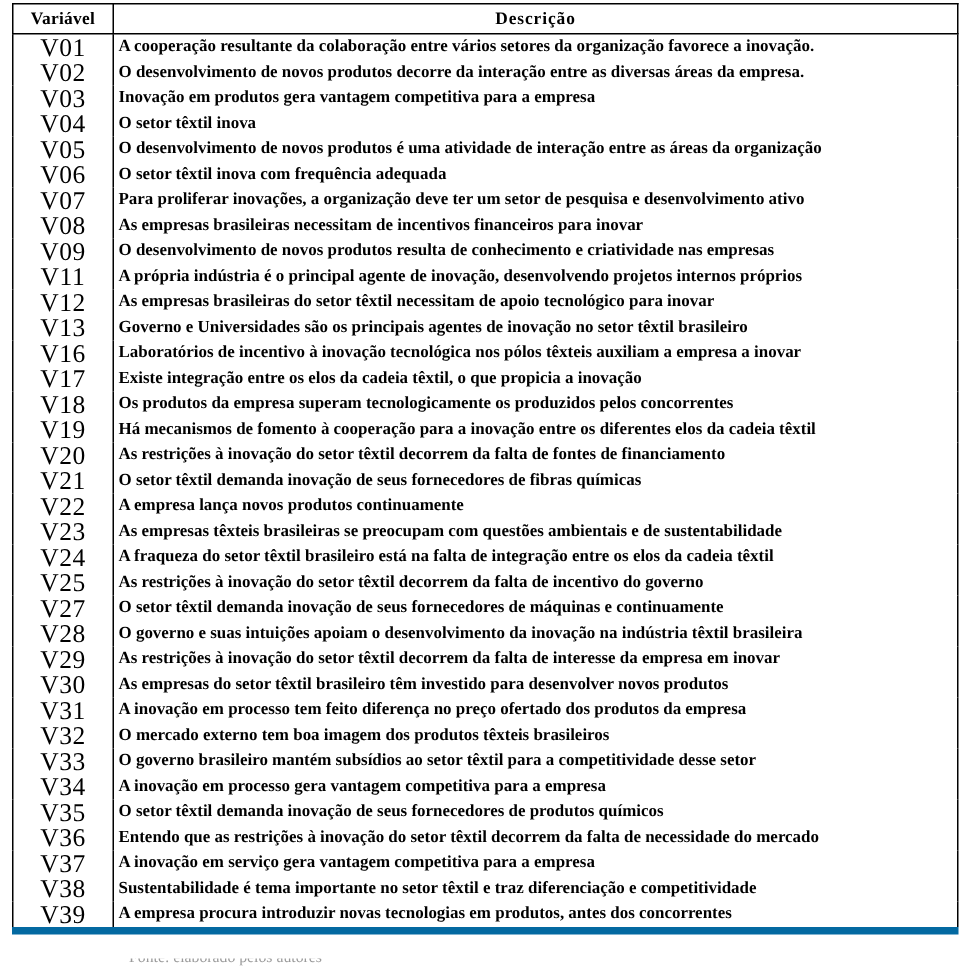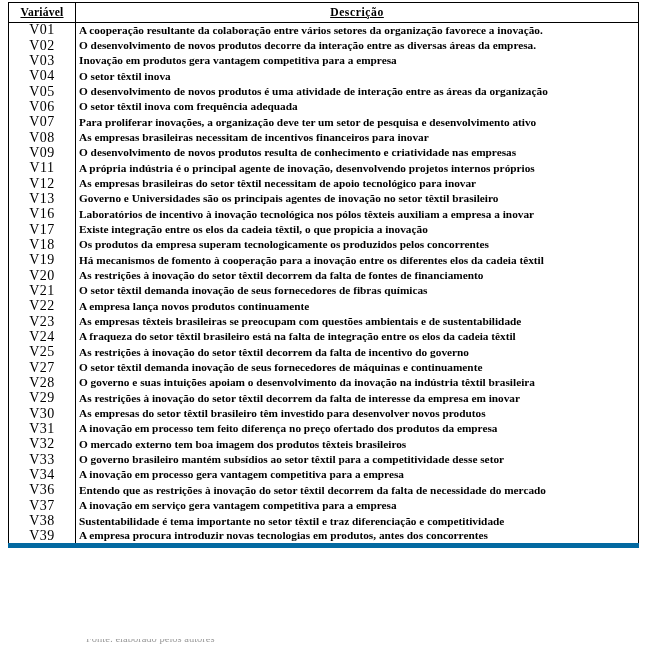--- a/index.html
+++ b/index.html
@@ -48,33 +48,32 @@
     font-size: 11.2px;
   }
 
   
   #variables-table thead th {
     height: 19px;
     font-weight: bold;
     text-align: center;
     letter-spacing: 0.2px;
     font-size: 11.6px;
-    text-decoration: underline;
   }
   #variables-table thead th.th-desc {
     letter-spacing: 0.6px;
   }
 
   
   #variables-table tbody tr { height: 15.35px; }
 
   #variables-table tbody td.cell-var {
     text-align: center;
     letter-spacing: 0.4px;
-    font-size: 14px;
+    font-size: 17px;
     border-top: none;
     border-bottom: none;
   }
   #variables-table tbody td.cell-desc {
     text-align: left;
     padding-left: 3px;
     white-space: nowrap;
     overflow: hidden;
     font-size: 11.3px;
     border-top: none;
@@ -231,20 +230,24 @@
         </tr>
         <tr>
           <td class="cell-var">V33</td>
           <td class="cell-desc">O governo brasileiro mantém subsídios ao setor têxtil para a competitividade desse setor</td>
         </tr>
         <tr>
           <td class="cell-var">V34</td>
           <td class="cell-desc">A inovação em processo gera vantagem competitiva para a empresa</td>
         </tr>
         <tr>
+          <td class="cell-var">V35</td>
+          <td class="cell-desc">O setor têxtil demanda inovação de seus fornecedores de produtos químicos</td>
+        </tr>
+        <tr>
           <td class="cell-var">V36</td>
           <td class="cell-desc">Entendo que as restrições à inovação do setor têxtil decorrem da falta de necessidade do mercado</td>
         </tr>
         <tr>
           <td class="cell-var">V37</td>
           <td class="cell-desc">A inovação em serviço gera vantagem competitiva para a empresa</td>
         </tr>
         <tr>
           <td class="cell-var">V38</td>
           <td class="cell-desc">Sustentabilidade é tema importante no setor têxtil e traz diferenciação e competitividade</td>

